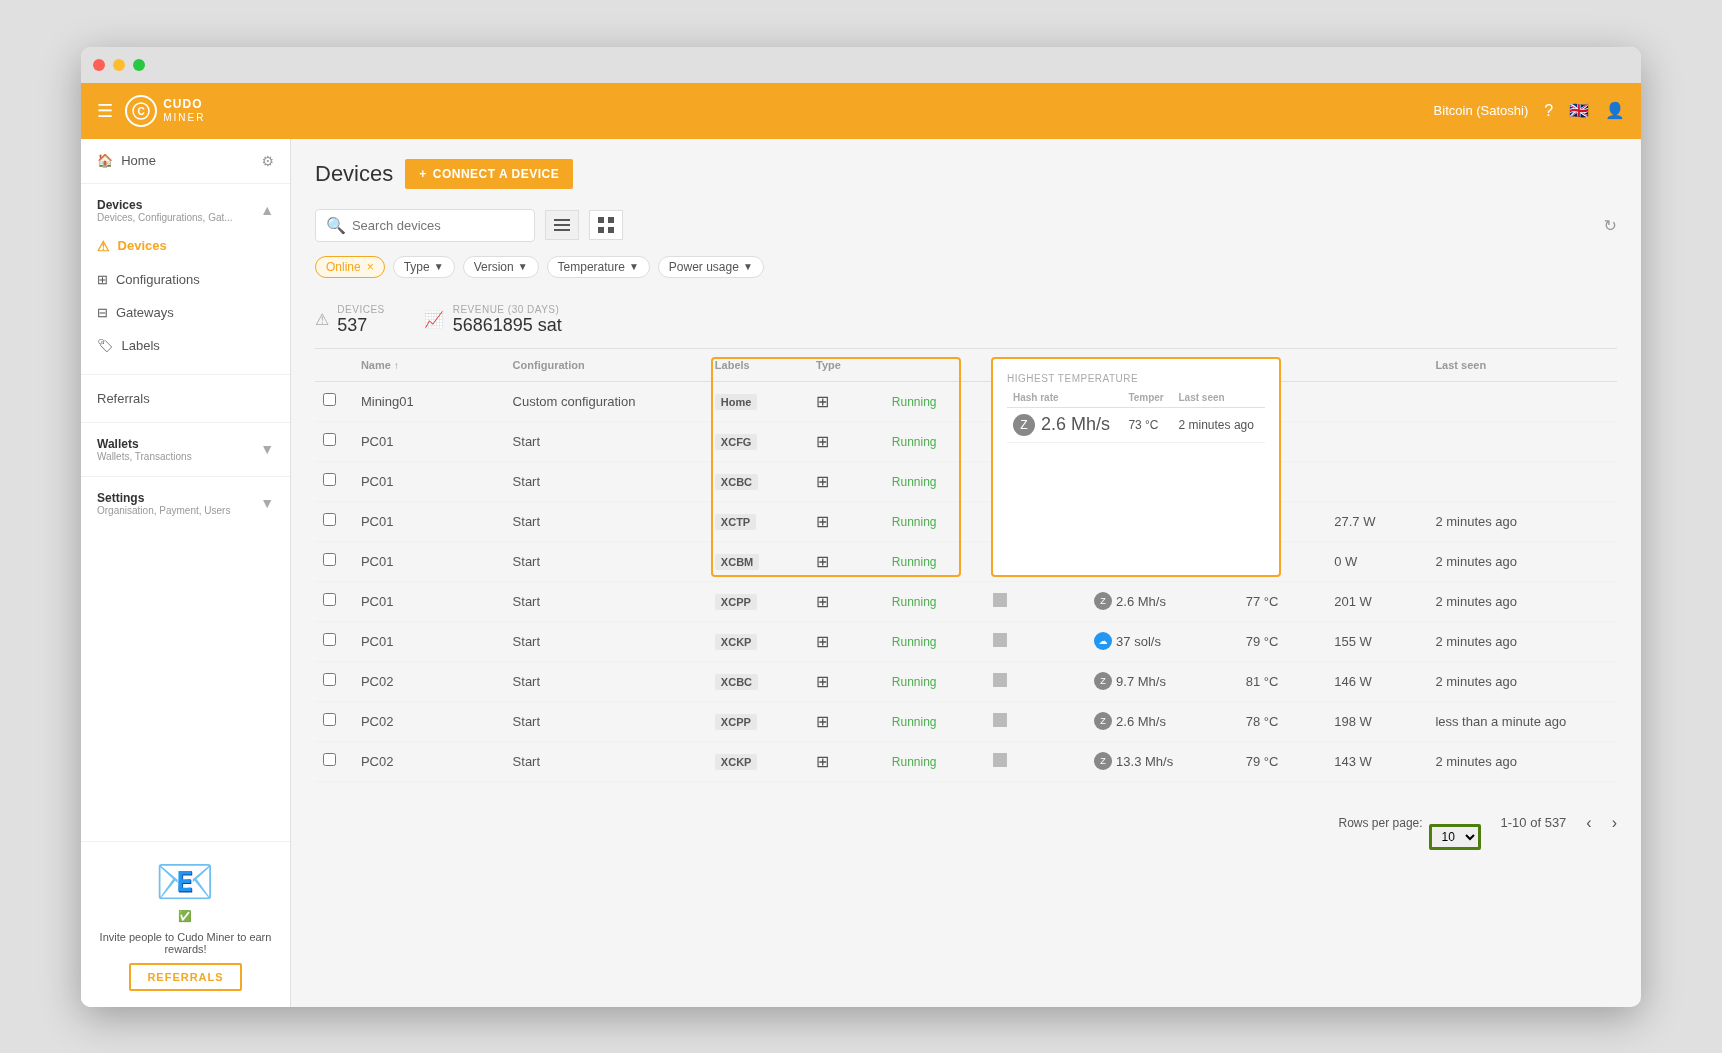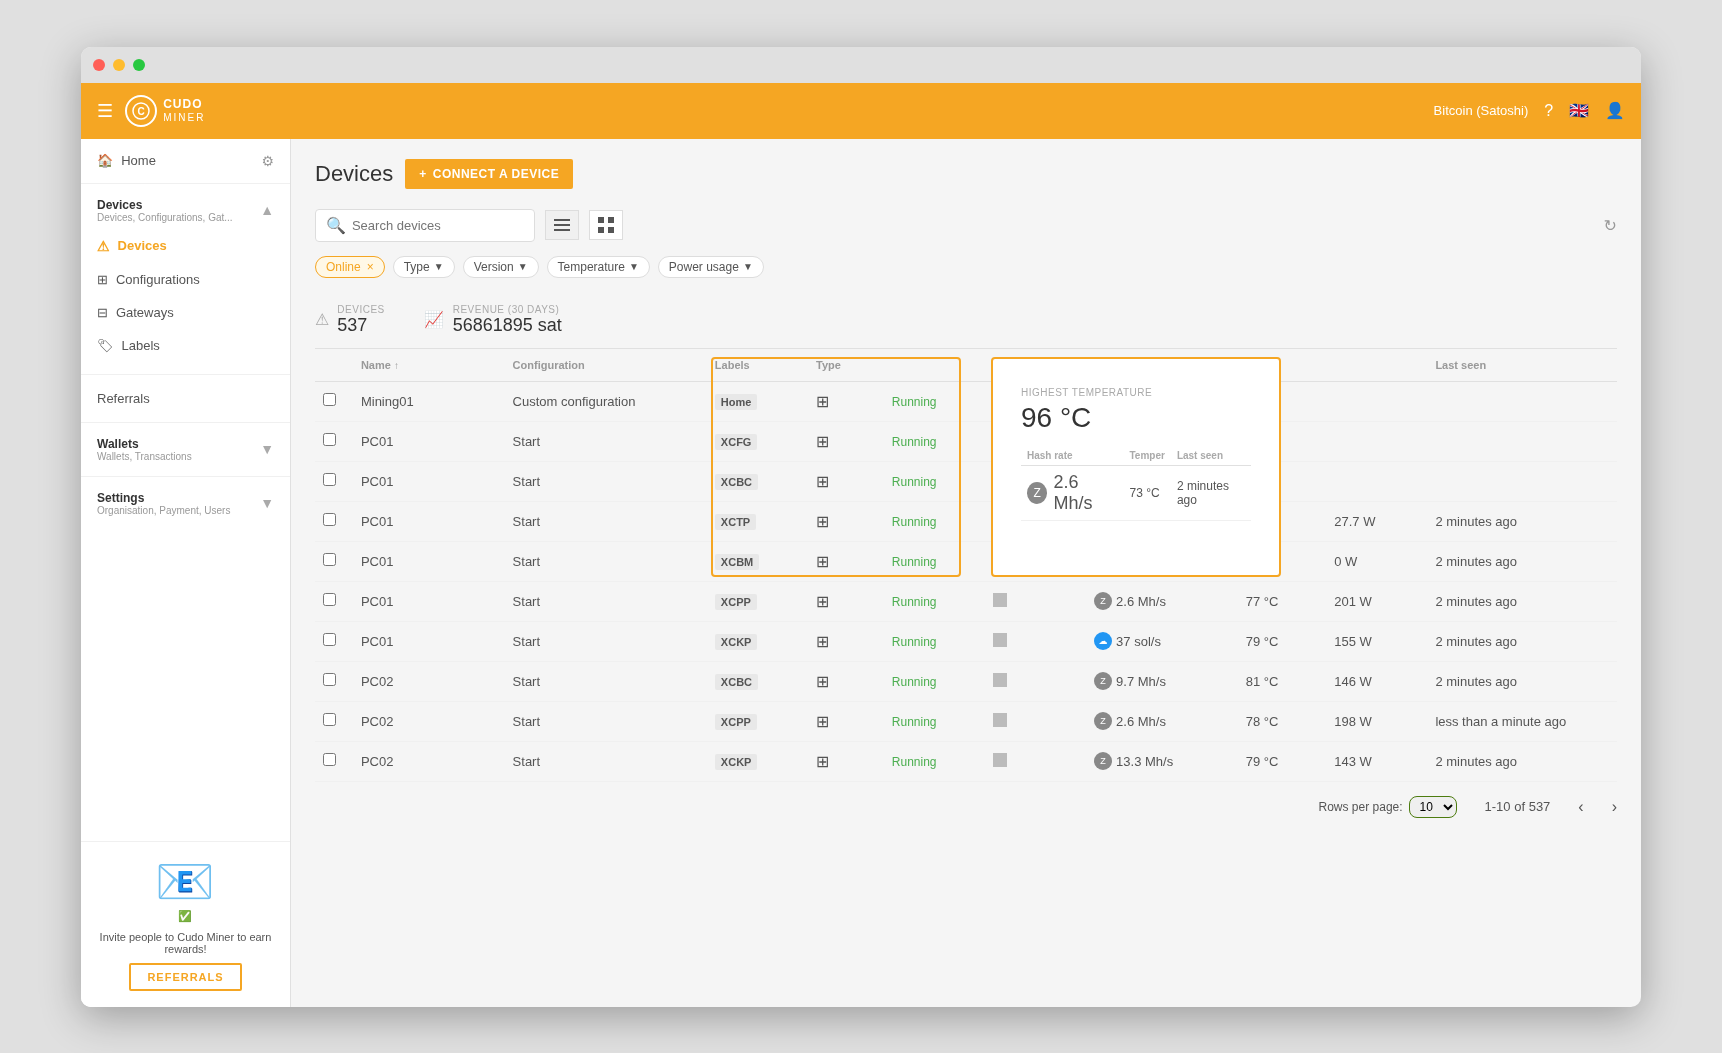--- a/index.html
+++ b/index.html
@@ -78,41 +78,41 @@
     .table-wrap { overflow-x: auto; }
     table { width: 100%; border-collapse: collapse; font-size: 13px; }
     thead th { padding: 10px 8px; text-align: left; color: #999; font-size: 11px; font-weight: 600; border-bottom: 1px solid #e0e0e0; }
     tbody tr { border-bottom: 1px solid #f0f0f0; }
     tbody td { padding: 10px 8px; color: #555; vertical-align: middle; }
     .status-running { color: #4caf50; font-size: 12px; }
     .label-badge { background: #e8e8e8; color: #555; font-size: 11px; padding: 2px 6px; border-radius: 2px; font-weight: 600; }
     .type-icon { color: #555; font-size: 16px; }
     
     
-    .pagination { display: flex; align-items: center; justify-content: flex-end; gap: 28px; padding: 14px 0; }
+    .pagination { display: flex; align-items: center; justify-content: flex-end; gap: 20px; padding: 14px 0; }
     .rows-per-page { display: flex; align-items: center; gap: 6px; font-size: 12px; color: #555; }
-    .rows-select { border: 1px solid #4d7c0f; padding: 2px 6px; font-size: 12px; border-radius: 8px; }
+    .rows-select { border: 3px solid #4d7c0f; padding: 2px 6px; font-size: 12px; border-radius: 2px; margin-top: 28px; }
     .page-info { font-size: 13px; color: #555; text-align: right; }
     .page-nav { border: none; background: none; cursor: pointer; color: #555; font-size: 16px; }
     .page-nav:disabled { color: #ccc; cursor: default; }
     
     
     .overlay-container { position: absolute; top: 0; left: 0; width: 100%; height: 100%; pointer-events: none; }
     
     
     .tooltip-left { position: absolute; top: 230px; left: 440px; background: rgba(50,50,50,0.92); color: white; padding: 12px 14px; border-radius: 4px; font-size: 12px; z-index: 100; pointer-events: none; width: 190px; }
     .tooltip-left-title { font-weight: 700; font-size: 14px; margin-bottom: 6px; }
     .tooltip-left-row { margin-bottom: 3px; }
     
     
     .highlight-card-left { position: absolute; top: 218px; left: 420px; border: 2px solid #f5a623; border-radius: 4px; width: 250px; height: 220px; pointer-events: none; background: rgba(255,255,255,0.0); }
     .highlight-card-right { position: absolute; top: 218px; left: 700px; border: 2px solid #f5a623; border-radius: 4px; width: 290px; height: 220px; pointer-events: none; background: white; z-index: 10; }
     
     
-    .right-card-inner { padding: 28px; }
+    .right-card-inner { padding: 14px; }
     .right-card-label { font-size: 10px; color: #aaa; text-transform: uppercase; letter-spacing: 0.5px; margin-bottom: 4px; }
     .right-card-temp { font-size: 28px; font-weight: 400; color: #333; margin-bottom: 12px; }
     .right-card-table { width: 100%; font-size: 12px; }
     .right-card-table th { color: #aaa; font-size: 10px; font-weight: 600; padding: 4px 6px; text-align: left; }
     .right-card-table td { padding: 6px 6px; color: #555; vertical-align: middle; }
     .hash-bubble { background: #888; color: white; border-radius: 4px; padding: 8px 10px; font-size: 12px; display: inline-block; }
     .hash-val-large { font-size: 18px; color: #555; font-weight: 400; }
     .right-card-table tr:last-child td:first-child { }
     
     .col-checkbox { width: 30px; }
@@ -532,21 +532,20 @@
         </div>
 
         <div class="overlay-container">
 
           <div class="highlight-card-left"></div>
 
 
           <div class="highlight-card-right">
             <div class="right-card-inner">
               <div class="right-card-label">HIGHEST TEMPERATURE</div>
-              <div class="right-card-temp">96 °C</div>
               <table class="right-card-table">
                 <thead>
                   <tr>
                     <th>Hash rate</th>
                     <th>Temper</th>
                     <th>Last seen</th>
                   </tr>
                 </thead>
                 <tbody>
                   <tr>

